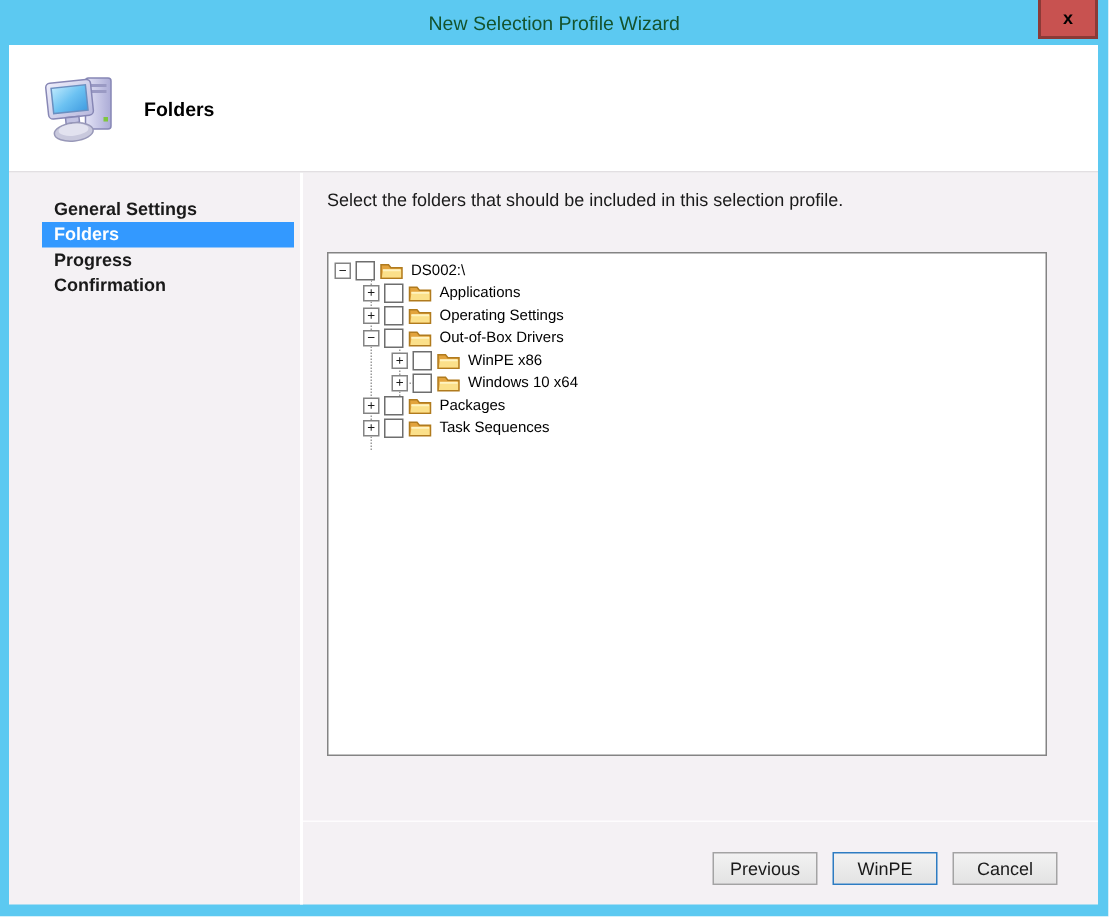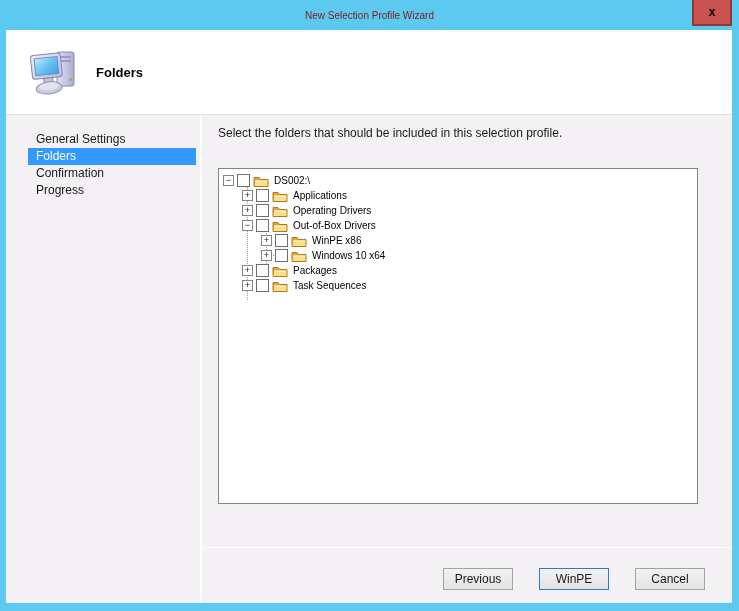--- a/index.html
+++ b/index.html
@@ -9,21 +9,21 @@
     position:relative; width:739px; height:611px;
     background:var(--titlebar-blue,#5CC9F1);
     overflow:hidden;
   }
 
   
   .titlebar {
     position:absolute; left:0; top:0; width:100%; height:30px;
     display:flex; align-items:center; justify-content:center;
   }
-  .title-text { font-size:10px; color:#7f1d1d; }
+  .title-text { font-size:13px; color:#14532d; }
   .close-btn {
     position:absolute; top:0; right:7px; width:40px; height:26px;
     background:var(--close-red,#C85250); border:2px solid #8b3a37;
     border-top:none; display:flex; align-items:center; justify-content:center;
     font-size:12px; font-weight:bold; color:#000; cursor:pointer;
   }
 
   
   .client {
     position:absolute; left:6px; top:30px; right:7px; bottom:8px;
@@ -43,20 +43,21 @@
     font-size:13px; font-weight:bold; color:#000;
   }
 
   
   .body { flex:1 1 auto; display:flex; min-height:0; }
   .sidebar { width:194px; flex:0 0 auto; padding-top:16px; }
   .nav-item {
     margin-left:22px; width:168px; height:17px; line-height:17px;
     padding-left:8px; font-size:12px; color:#1a1a1a; cursor:default;
     white-space:nowrap;
+    font-weight:bold;
   }
   .nav-item.selected { background:var(--selection-blue,#3399FF); color:#ffffff; }
   .vdivider { width:2px; background:#ffffff; flex:0 0 auto; }
   .main { position:relative; flex:1 1 auto;padding-left:36px; }
 
   .instruction {
     position:absolute; left:16px; top:11px;
     font-size:12px; color:#1a1a1a;
   }
 
@@ -82,21 +83,21 @@
     background:#fff; border:1px solid #6e6e6e; margin-right:3px; cursor:pointer;
   }
   .checkbox svg { position:absolute; left:0; top:0; }
   .folder-icon { width:16px; height:13px; flex:0 0 auto; margin-right:5px; }
   .tree-label { font-size:10px; color:#000; white-space:nowrap; cursor:default; }
 
   
   .footer-line {
     position:absolute; left:0; right:0; top:432px; height:1px; background:#fdfcfd;
   }
-  .buttons { position:absolute; top:453px; right:27px; display:flex; gap:26px; }
+  .buttons { position:absolute; top:453px; right:27px; display:flex; gap:10px; }
   .btn {
     width:70px; height:22px; font-family:"Liberation Sans", sans-serif;
     font-size:12px; color:#1a1a1a; cursor:pointer;
     background:linear-gradient(#f2f2f2,#e3e3e3); border:1px solid #a3a3a3;
   }
   .btn.focused { border:1px solid #2d7cc2; }
 </style>
 </head>
 <body>
 
@@ -145,22 +146,22 @@
         </svg>
       </span>
       <span class="header-title">Folders</span>
     </div>
 
     <div class="body">
 
       <div class="sidebar">
           <div class="nav-item">General Settings</div>
           <div class="nav-item selected">Folders</div>
+          <div class="nav-item">Progress</div>
           <div class="nav-item">Confirmation</div>
-          <div class="nav-item">Progress</div>
         </div>
 
       <div class="vdivider"></div>
 
       <div class="main">
         <div class="instruction">Select the folders that should be included in this selection profile.</div>
 
         <div class="treebox">
           <div class="tree-inner">
             <div class="tree-guide" style="left:28px; top:17px; height:114px;"></div>
@@ -187,21 +188,21 @@
                 <span class="tree-label">Applications</span>
               </div>
               <div class="tree-row" style="padding-left: 23px;">
                 <span class="expander">+</span>
                 <span class="checkbox"></span>
                 <span class="folder-icon"><svg width="16" height="13" viewBox="0 0 16 13">
                     <path d="M1 11.5 L1 2.5 L6 2.5 L7.6 4.5 L15 4.5 L15 11.5 Z" fill="#E2A33C" stroke="#B07B1E" stroke-width="1"></path>
                     <path d="M1.6 11 L2.4 5.6 L14.4 5.6 L14.4 11 Z" fill="#FBE08A"></path>
                     <path d="M2.2 6.2 L14 6.2" stroke="#FFF3C0" stroke-width="1.4"></path>
                   </svg></span>
-                <span class="tree-label">Operating Drivers</span>
+                <span class="tree-label">Operating Settings</span>
               </div>
               <div class="tree-row" style="padding-left: 23px;">
                 <span class="expander">−</span>
                 <span class="checkbox"></span>
                 <span class="folder-icon"><svg width="16" height="13" viewBox="0 0 16 13">
                     <path d="M1 11.5 L1 2.5 L6 2.5 L7.6 4.5 L15 4.5 L15 11.5 Z" fill="#E2A33C" stroke="#B07B1E" stroke-width="1"></path>
                     <path d="M1.6 11 L2.4 5.6 L14.4 5.6 L14.4 11 Z" fill="#FBE08A"></path>
                     <path d="M2.2 6.2 L14 6.2" stroke="#FFF3C0" stroke-width="1.4"></path>
                   </svg></span>
                 <span class="tree-label">Out-of-Box Drivers</span>

